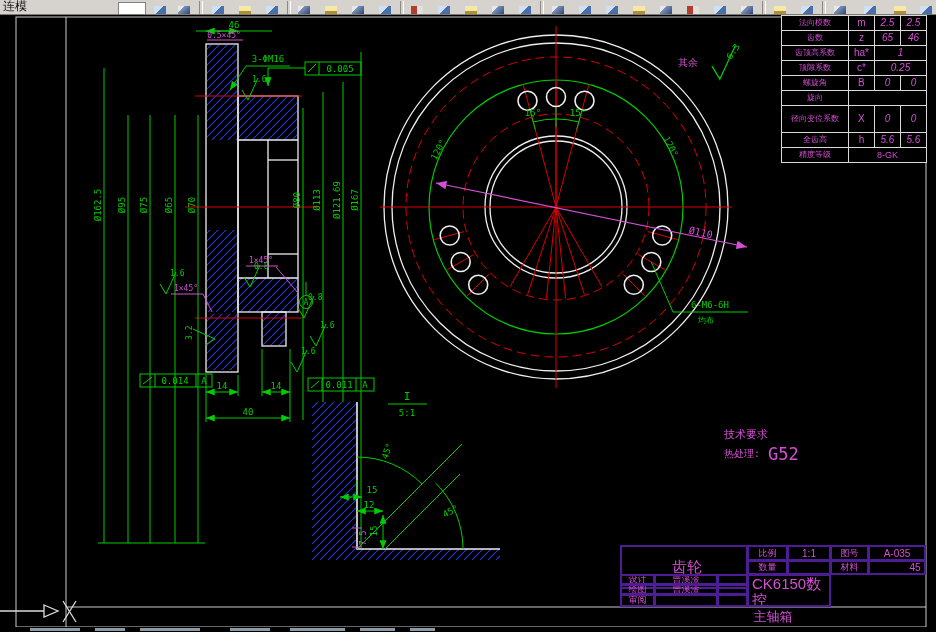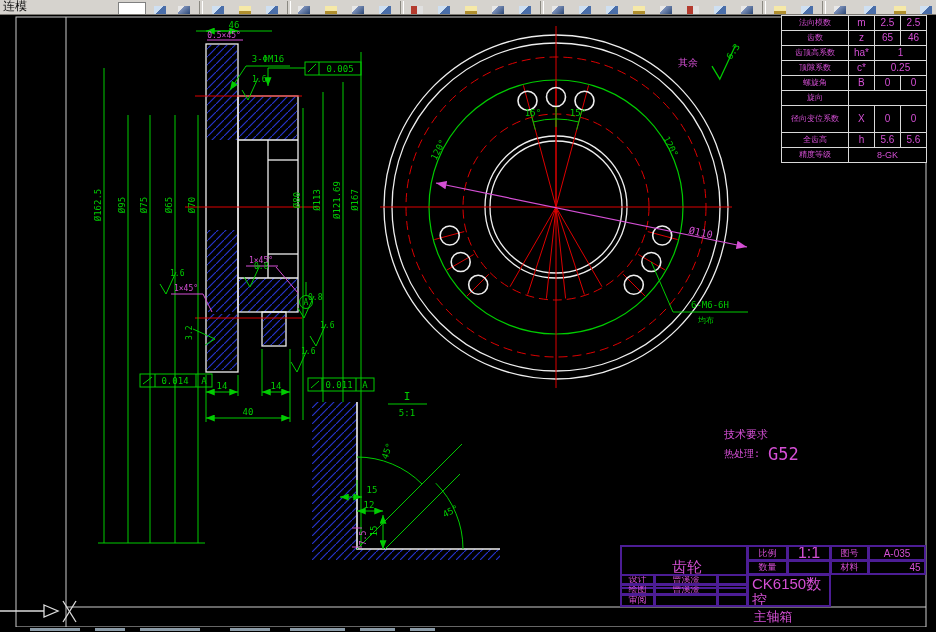--- a/index.html
+++ b/index.html
@@ -19,21 +19,21 @@
   .sep{position:absolute;top:1px;width:2px;height:13px;border-left:1px solid #8a8880;border-right:1px solid #fff;}
   
   #canvas{position:absolute;left:0;top:14px;width:936px;height:613px;background:#000;}
   svg text{font-family:"DejaVu Sans Mono",monospace;}
   
   #ptable{position:absolute;left:781px;top:15px;width:146px;border-collapse:collapse;
     color:#d44fd4;font-size:9px;font-family:"Liberation Sans",sans-serif;background:#000;}
   #ptable td{border:1px solid #d9d9d9;padding:0 1px;text-align:center;height:14px;line-height:10px;}
   #ptable td.lbl{font-size:8px;width:70px;}
   #ptable td.sym{width:24px;font-size:10px;}
-  #ptable td.v{width:24px;font-size:10px;}
+  #ptable td.v{width:24px;font-size:10px;font-style:italic;}
   #ptable tr.tall td{height:26px;}
   #ptable tr.med td{height:22px;}
   
   #tblock{position:absolute;left:620px;top:559px;width:306px;height:68px;color:#d44fd4;
     font-family:"Liberation Sans",sans-serif;}
   .tb{position:absolute;border:2px solid #4c1d95;box-sizing:border-box;
     display:flex;align-items:center;justify-content:center;overflow:hidden;}
   
   #bstrip{position:absolute;left:0;top:627px;width:936px;height:5px;background:#000;}
   #bstrip .seg{position:absolute;top:1px;height:3px;background:#8a9aa6;}
@@ -375,21 +375,21 @@
   <tr>
         <td class="lbl">精度等级</td>
       <td colspan="3">8-GK</td>
       </tr>
 </tbody>
   </table>
 
 <div id="tblock">
   <div class="tb" style="left:0;top:-14px;width:128px;height:44px;font-size:15px;padding-left:6px;">齿轮</div>
   <div class="tb" style="left:127px;top:-14px;width:41px;height:16px;font-size:9px;">比例</div>
-  <div class="tb" style="left:167px;top:-14px;width:44px;height:16px;font-size:16px;">1:1</div>
+  <div class="tb" style="left:167px;top:-14px;width:44px;height:16px;font-size:10px;">1:1</div>
   <div class="tb" style="left:210px;top:-14px;width:39px;height:16px;font-size:9px;">图号</div>
   <div class="tb" style="left:248px;top:-14px;width:58px;height:16px;font-size:10px;">A-035</div>
   <div class="tb" style="left:127px;top:1px;width:41px;height:15px;font-size:9px;">数量</div>
   <div class="tb" style="left:167px;top:1px;width:44px;height:15px;font-size:10px;"></div>
   <div class="tb" style="left:210px;top:1px;width:39px;height:15px;font-size:9px;">材料</div>
   <div class="tb" style="left:248px;top:1px;width:58px;height:15px;font-size:10px;padding-left:36px;">45</div>
 
   <div class="tb" style="left:0;top:15px;width:35px;height:11px;font-size:9px;">设计</div>
   <div class="tb" style="left:34px;top:15px;width:64px;height:11px;font-size:9px;">曾溪淦</div>
   <div class="tb" style="left:97px;top:15px;width:31px;height:11px;"></div>

